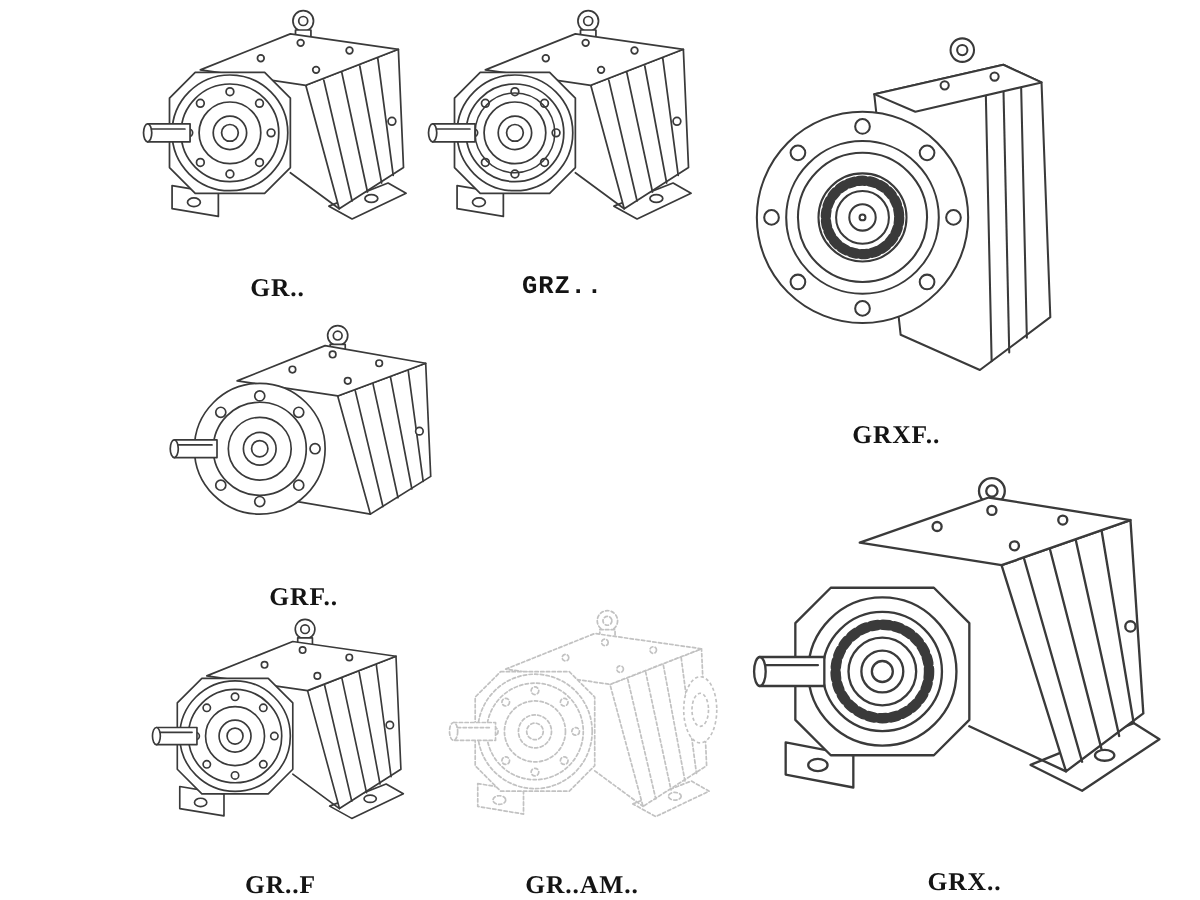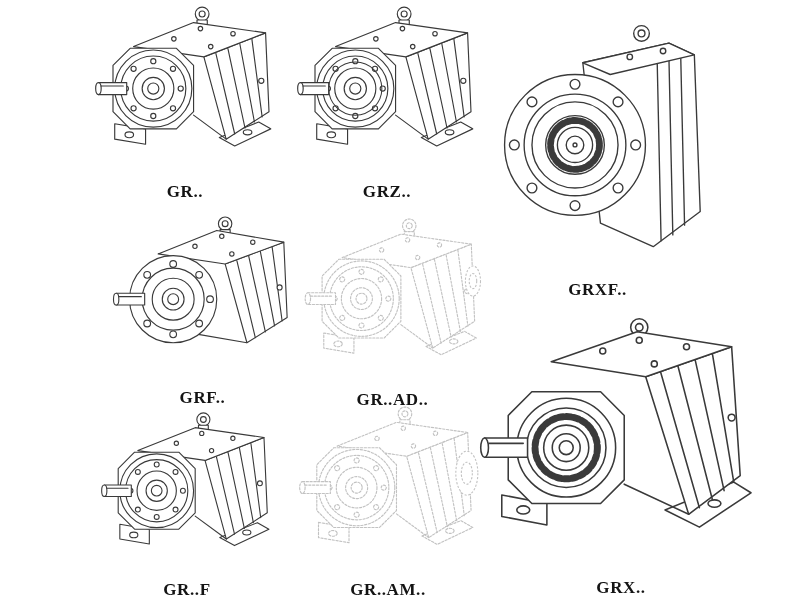--- a/index.html
+++ b/index.html
@@ -210,21 +210,21 @@
 
 <div class="canvas">
 
   <div class="cell" style="left:90px; top:2px; width:190px; height:200px;">
     <svg class="art" viewBox="0 0 220 210">
       <use href="#g-r"></use>
     </svg>
     <div class="label">GR..</div>
   </div>
 
-  <div class="cell" style="left:292px; top:2px; width:190px; height:200px;">
+  <div class="cell" style="left:280px; top:2px; width:190px; height:200px;font-family:Liberation Mono, monospace;">
     <svg class="art" viewBox="0 0 220 210">
       <use href="#g-r"></use>
       <circle cx="73" cy="101" r="31" fill="none" stroke="currentColor" stroke-width="1.2"></circle>
     </svg>
     <div class="label">GRZ..</div>
   </div>
 
   <div class="cell" style="left:485px; top:4px; width:225px; height:296px;justify-content:space-between;">
     <svg class="art" viewBox="0 0 230 250">
       <use href="#g-rxf"></use>
@@ -232,49 +232,39 @@
     <div class="label">GRXF..</div>
   </div>
 
   <div class="cell" style="left:100px; top:212px; width:205px; height:196px;">
     <svg class="art" viewBox="0 0 230 210">
       <use href="#g-rf"></use>
     </svg>
     <div class="label">GRF..</div>
   </div>
 
-  <div class="cell" style="left:290px; top:214px; width:205px; height:196px;">
-    <svg class="art faded" viewBox="0 0 220 210">
-      <use href="#g-r"></use>
-      <g fill="#ffffff" stroke="currentColor" stroke-width="1.3">
-        <ellipse cx="206" cy="80" rx="9" ry="18"></ellipse>
-        <ellipse cx="206" cy="80" rx="4.5" ry="9"></ellipse>
-      </g>
-    </svg>
-    <div class="label">GR..AD..</div>
-  </div>
 
   <div class="cell" style="left:92px; top:408px; width:190px; height:192px;text-align:right;">
     <svg class="art" viewBox="0 0 220 210">
       <use href="#g-r"></use>
     </svg>
     <div class="label">GR..F</div>
   </div>
 
   <div class="cell" style="left:288px; top:402px; width:200px; height:198px;text-align:right;">
     <svg class="art faded" viewBox="0 0 220 210">
       <use href="#g-r"></use>
       <g fill="#ffffff" stroke="currentColor" stroke-width="1.3">
         <ellipse cx="203" cy="84" rx="13" ry="26"></ellipse>
         <ellipse cx="203" cy="84" rx="6.5" ry="13"></ellipse>
       </g>
     </svg>
     <div class="label">GR..AM..</div>
   </div>
 
-  <div class="cell" style="left:476px; top:298px; width:290px; height:300px;">
+  <div class="cell" style="left:498px; top:298px; width:290px; height:300px;">
     <svg class="art" viewBox="0 0 270 230">
       <use href="#g-rx"></use>
     </svg>
     <div class="label">GRX..</div>
   </div>
 
 </div>
 
 </body></html>

